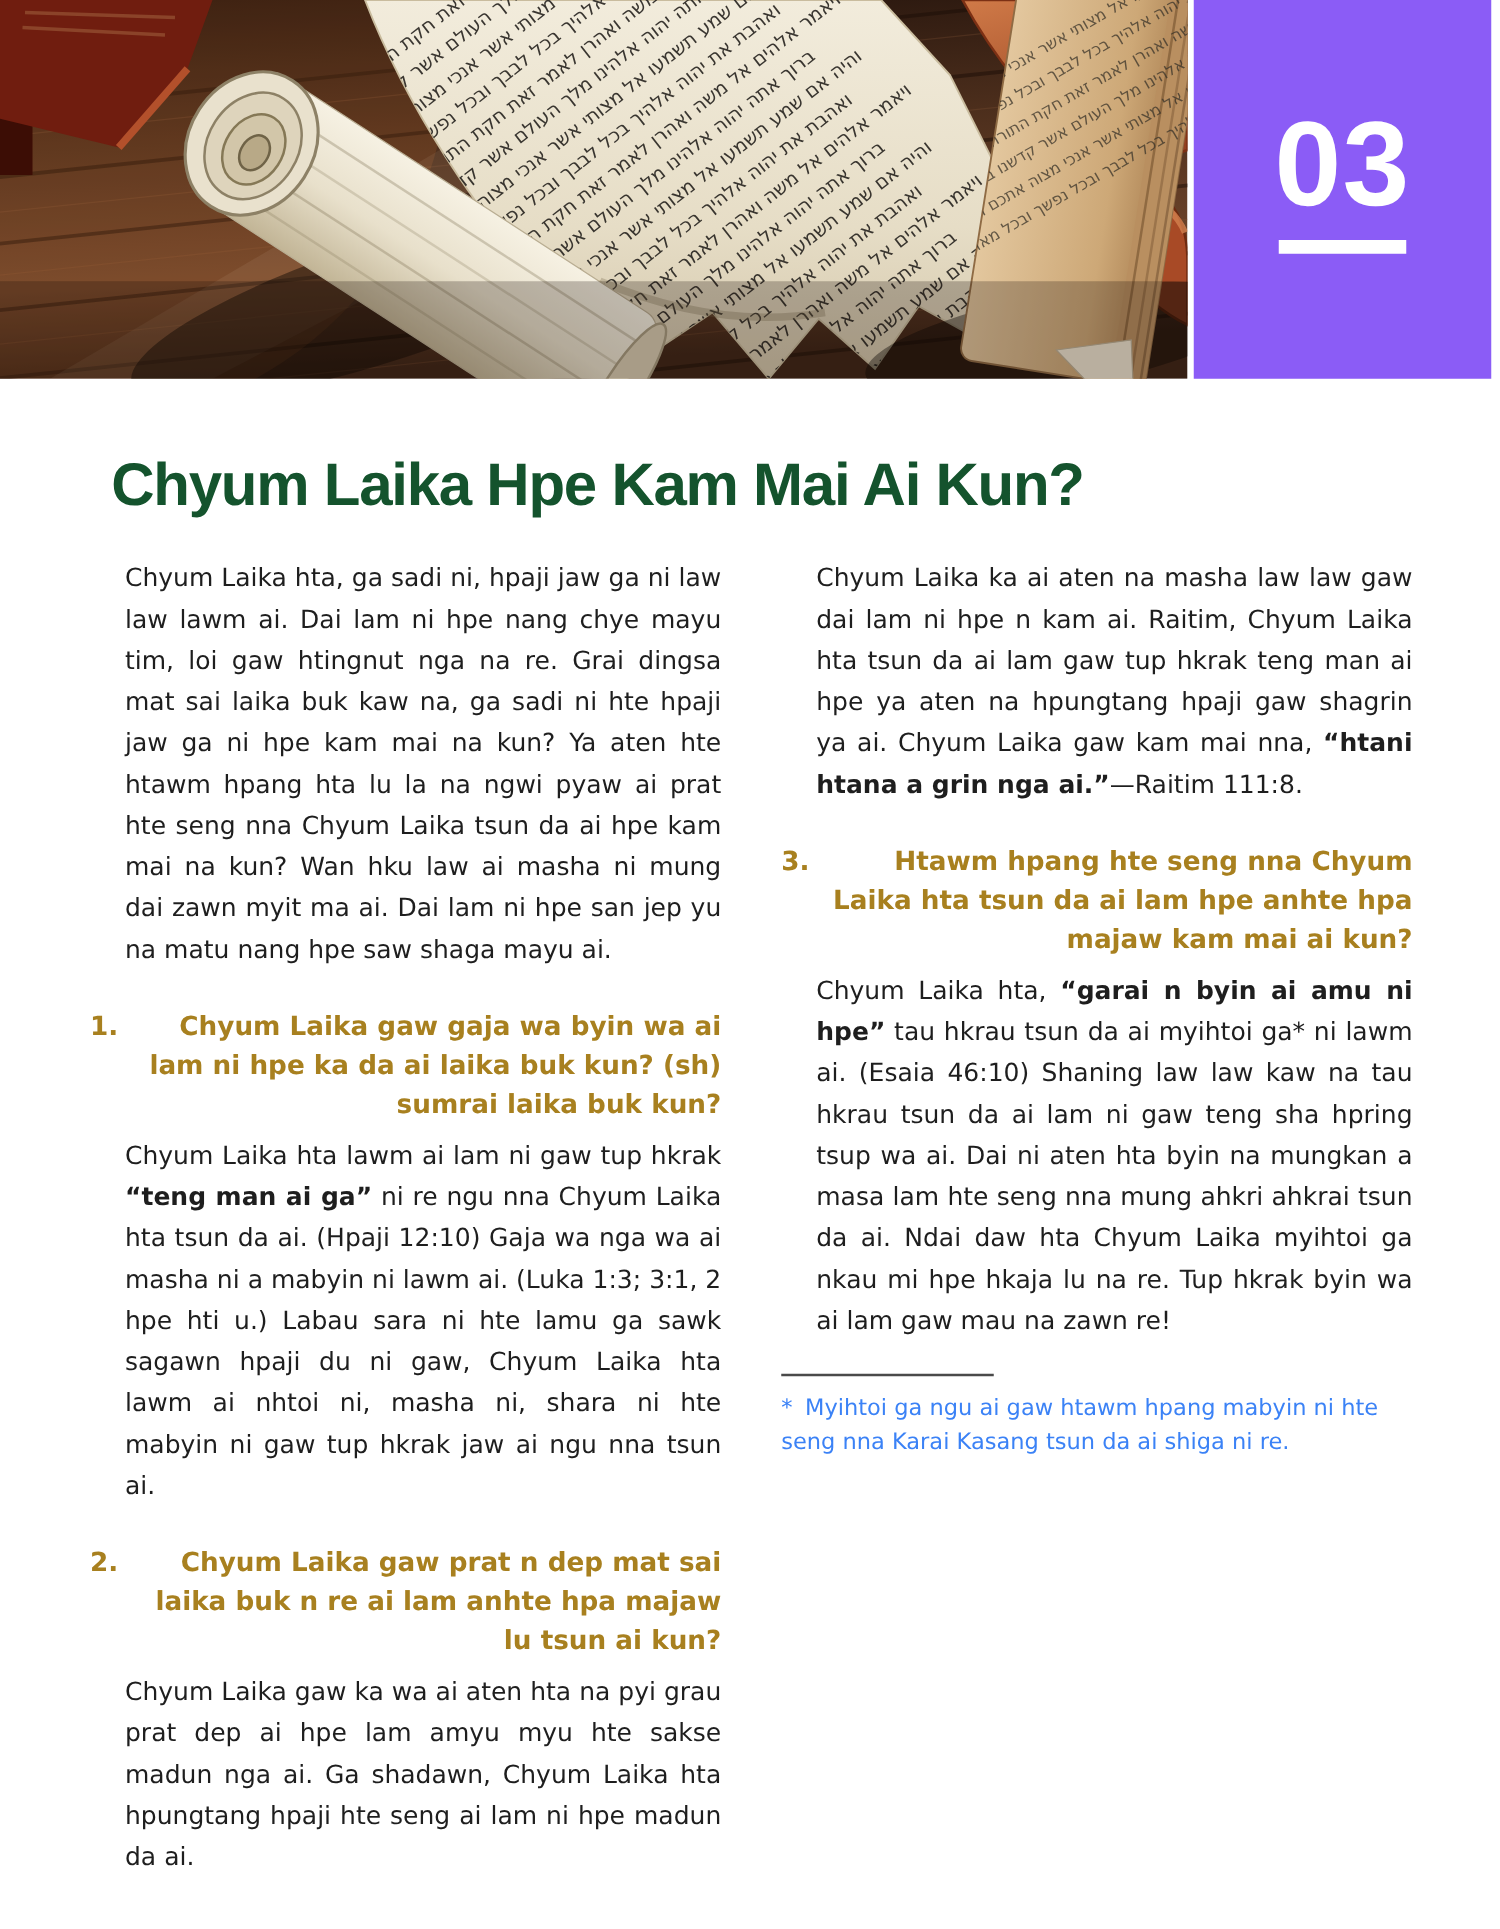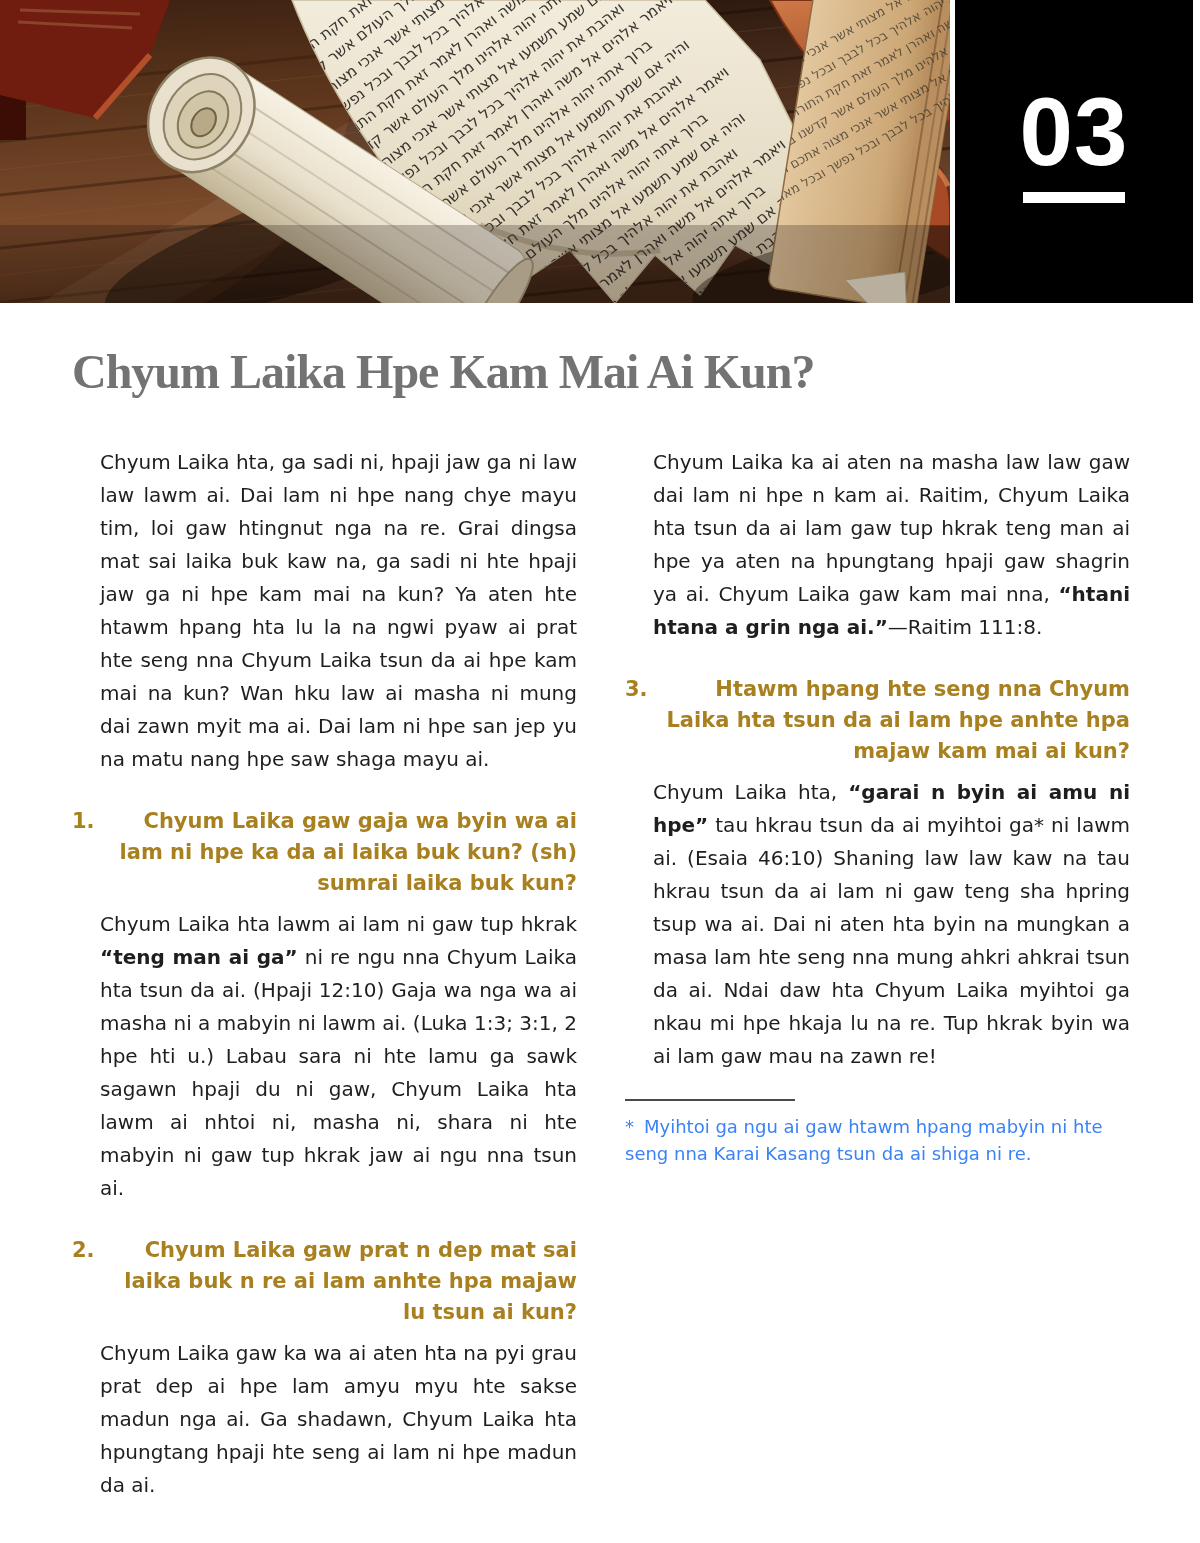--- a/index.html
+++ b/index.html
@@ -5,32 +5,32 @@
   html,body { margin:0; padding:0; background:#ffffff; }
   .page {
     position:relative; width:1200px; height:1543px; background:#ffffff;
     font-family:"DejaVu Sans", sans-serif; overflow:hidden;
   }
   
   .hero { position:absolute; left:0; top:0; width:1200px; height:303px; }
   .hero-photo { position:absolute; left:0; top:0; width:950px; height:303px; overflow:hidden; }
   .lesson-badge {
     position:absolute; left:955px; top:0; width:238px; height:303px;
-    background:#000000; display:flex; flex-direction:column; align-items:center;
+    background:#8b5cf6; display:flex; flex-direction:column; align-items:center;
   }
   .lesson-num {
     margin-top:84px; font-family:"Liberation Sans", sans-serif; font-weight:700;
     font-size:96px; line-height:1.0; color:#ffffff; letter-spacing:1px;
   }
   .lesson-underline { width:102px; height:11px; background:#ffffff; margin-top:12px; }
   
   .page-title {
-    position:absolute; left:72px; top:344px; width:1060px; margin:0;
-    font-family:Liberation Serif, serif; font-weight:700;
-    font-size:48px; line-height:56px; letter-spacing:-1px; color:#737373;
+    position:absolute; left:72px; top:344px; width:1060px; margin:17px;
+    font-family:Liberation Sans, sans-serif; font-weight:700;
+    font-size:48px; line-height:56px; letter-spacing:-1px; color:#14532d;
   }
   
   .cols { position:absolute; left:72px; top:446px; width:1058px; display:flex; gap:48px; }
   .col { width:513px; }
   .para {
     margin:0 0 0 28px; font-size:20px; line-height:33px; color:#1e1e1e;
     text-align:justify; text-justify:inter-word;
   }
   .question { margin-top:30px; }
   .q-head {

